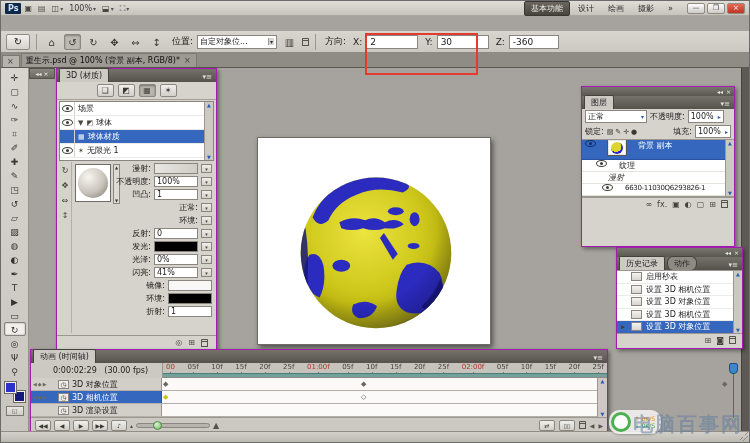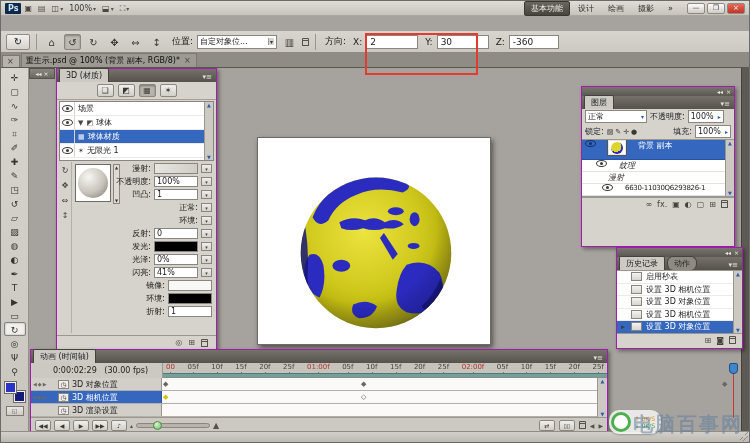--- a/index.html
+++ b/index.html
@@ -450,21 +450,21 @@
           <span>100%</span>
           <span class="arr">▸</span>
         </span>
     </div>
     <div class="layerlist">
       <div class="llrow main">
         <span class="eye"></span>
         <span class="thumb"></span>
         <span>背景 副本</span>
       </div>
-      <div class="llrow" style="padding-left:14px;font-style:italic;">
+      <div class="llrow" style="padding-left:14px;">
         <span class="eye"></span>
         <span>纹理</span>
       </div>
       <div class="llrow" style="padding-left:26px;">
         <span class="ital">漫射</span>
       </div>
       <div class="llrow" style="padding-left:20px;">
         <span class="eye"></span>
         <span class="tinytxt">6630-11030Q6293826-1</span>
       </div>

